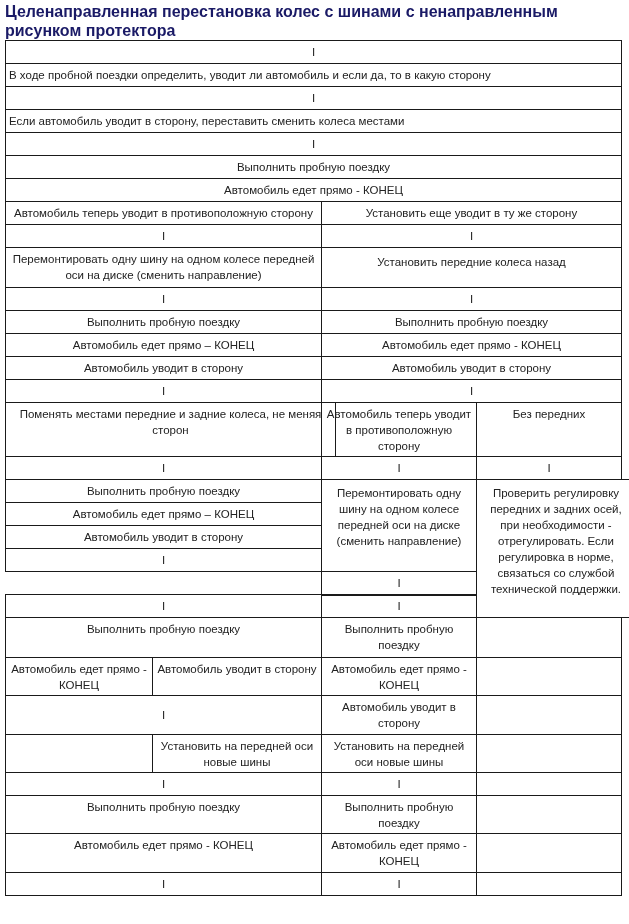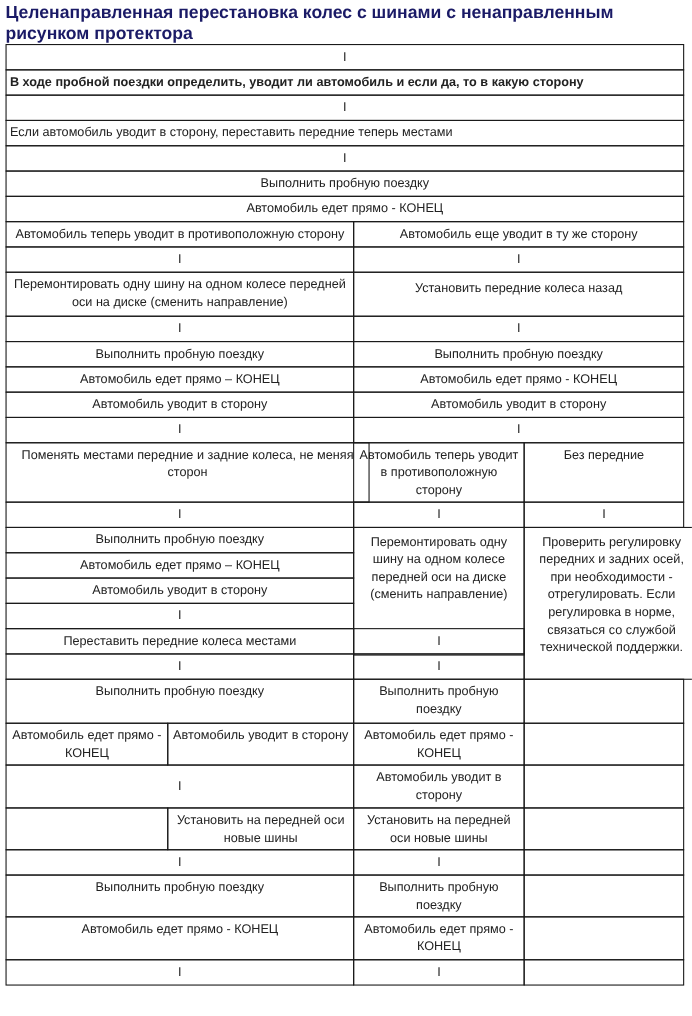--- a/index.html
+++ b/index.html
@@ -25,44 +25,44 @@
 </head>
 <body>
 
 <h1 class="title">Целенаправленная перестановка колес с шинами с ненаправленным рисунком протектора</h1>
 
 <div class="grid">
 
   <div class="cell mid" style="left:5px;top:40px;width:617px;height:24px;">
       <span>I</span>
     </div>
-  <div class="cell mid left" style="left:5px;top:63px;width:617px;height:24px;font-weight:bold;">
+  <div class="cell mid left" style="left:5px;top:63px;width:617px;height:24px;">
       <span>В ходе пробной поездки определить, уводит ли автомобиль и если да, то в какую сторону</span>
     </div>
   <div class="cell mid" style="left:5px;top:86px;width:617px;height:24px;">
       <span>I</span>
     </div>
   <div class="cell mid left" style="left:5px;top:109px;width:617px;height:24px;">
-      <span>Если автомобиль уводит в сторону, переставить передние теперь местами</span>
+      <span>Если автомобиль уводит в сторону, переставить сменить колеса местами</span>
     </div>
   <div class="cell mid" style="left:5px;top:132px;width:617px;height:24px;">
       <span>I</span>
     </div>
   <div class="cell mid" style="left:5px;top:155px;width:617px;height:24px;">
       <span>Выполнить пробную поездку</span>
     </div>
   <div class="cell mid" style="left:5px;top:178px;width:617px;height:24px;">
       <span>Автомобиль едет прямо - КОНЕЦ</span>
     </div>
 
   <div class="cell mid" style="left:5px;top:201px;width:317px;height:24px;">
       <span>Автомобиль теперь уводит в противоположную сторону</span>
     </div>
   <div class="cell mid" style="left:321px;top:201px;width:301px;height:24px;">
-      <span>Автомобиль еще уводит в ту же сторону</span>
+      <span>Установить еще уводит в ту же сторону</span>
     </div>
 
   <div class="cell mid" style="left:5px;top:224px;width:317px;height:24px;">
       <span>I</span>
     </div>
   <div class="cell mid" style="left:321px;top:224px;width:301px;height:24px;">
       <span>I</span>
     </div>
 
   <div class="cell" style="left:5px;top:247px;width:317px;height:41px;">
@@ -107,21 +107,21 @@
       <span>I</span>
     </div>
 
   <div class="cell" style="left:5px;top:402px;width:331px;height:55px;">
       <span>Поменять местами передние и задние колеса, не меняя сторон</span>
     </div>
   <div class="cell" style="left:321px;top:402px;width:156px;height:55px;">
       <span>Автомобиль теперь уводит в противоположную сторону</span>
     </div>
   <div class="cell" style="left:476px;top:402px;width:146px;height:55px;">
-      <span>Без передние</span>
+      <span>Без передних</span>
     </div>
 
   <div class="cell mid" style="left:5px;top:456px;width:317px;height:24px;">
       <span>I</span>
     </div>
   <div class="cell mid" style="left:321px;top:456px;width:156px;height:24px;">
       <span>I</span>
     </div>
   <div class="cell mid" style="left:476px;top:456px;width:146px;height:24px;">
       <span>I</span>
@@ -140,23 +140,20 @@
   <div class="cell mid" style="left:5px;top:502px;width:317px;height:24px;">
       <span>Автомобиль едет прямо – КОНЕЦ</span>
     </div>
   <div class="cell mid" style="left:5px;top:525px;width:317px;height:24px;">
       <span>Автомобиль уводит в сторону</span>
     </div>
   <div class="cell mid" style="left:5px;top:548px;width:317px;height:24px;">
       <span>I</span>
     </div>
 
-  <div class="cell mid" style="left:5px;top:571px;width:317px;height:24px;">
-      <span>Переставить передние колеса местами</span>
-    </div>
   <div class="cell mid" style="left:321px;top:571px;width:156px;height:24px;">
       <span>I</span>
     </div>
 
   <div class="cell mid" style="left:5px;top:594px;width:317px;height:24px;">
       <span>I</span>
     </div>
   <div class="cell mid" style="left:321px;top:594px;width:156px;height:24px;">
       <span>I</span>
     </div>

